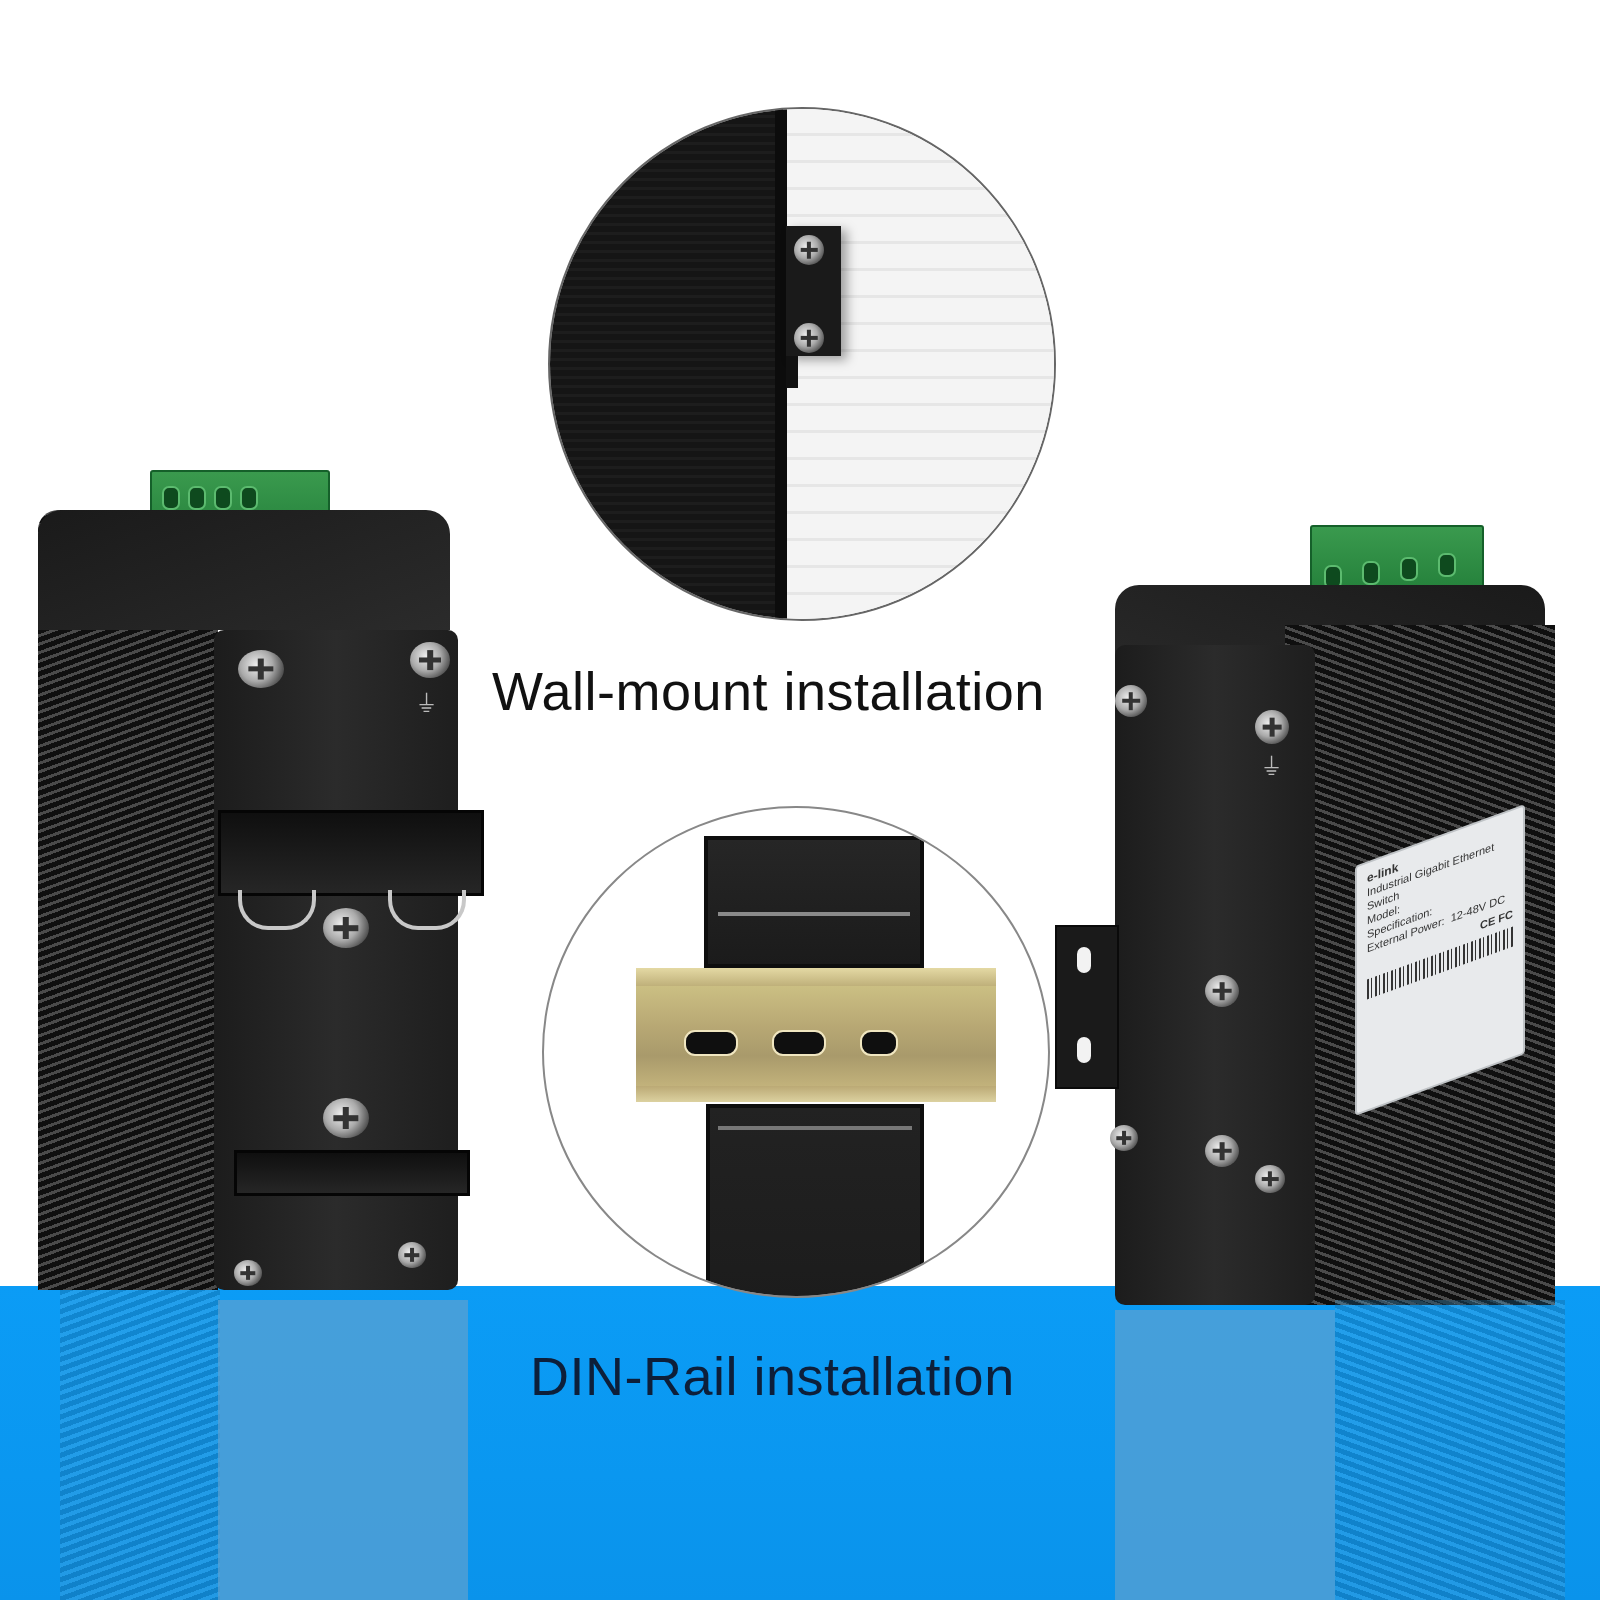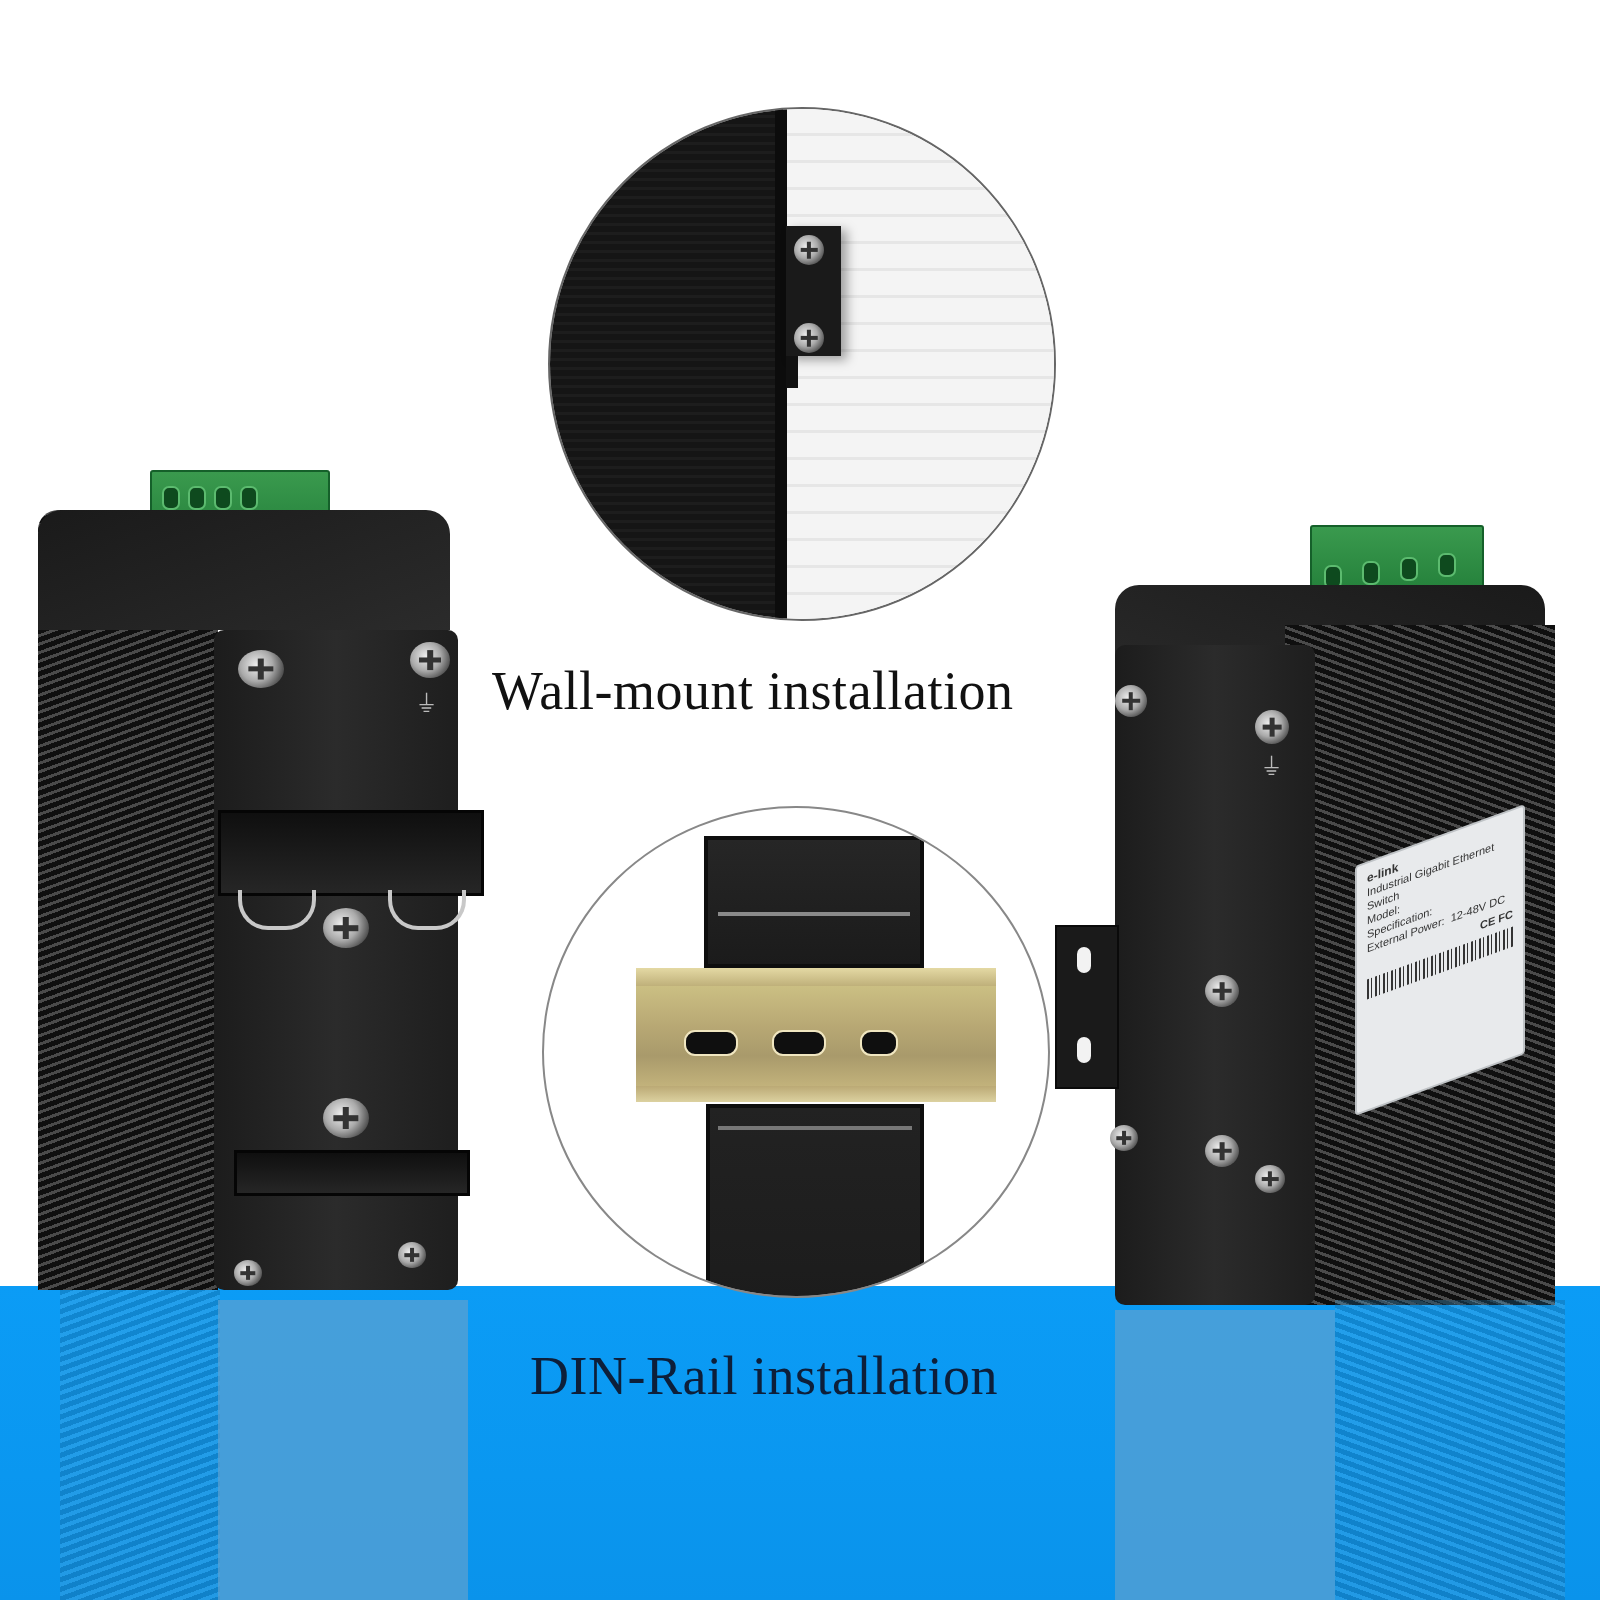--- a/index.html
+++ b/index.html
@@ -1,18 +1,18 @@
 <!DOCTYPE html>
 <html><head>
 <meta charset="utf-8">
 <style>
   html, body { margin:0; padding:0; }
   body { width:1600px; height:1600px; position:relative; overflow:hidden; background:#ffffff; font-family:"Liberation Sans", sans-serif; }
   .blue-floor { position:absolute; left:0; top:1286px; width:1600px; height:314px; background:linear-gradient(180deg,#0b9cf6 0%,#0a97f0 60%,#0a93eb 100%); }
-  .caption { position:absolute; font-family:Liberation Serif, serif; white-space:nowrap; letter-spacing:0.5px; }
+  .caption { position:absolute; font-family:Liberation Sans, sans-serif; white-space:nowrap; letter-spacing:0.5px; }
   .cap-wall { left:492px; top:660px; font-size:54px; color:#111111; }
   .cap-din { left:530px; top:1345px; font-size:54px; color:#0d1f3a; }
   .circle { position:absolute; border-radius:50%; overflow:hidden; background:#fff; border:2px solid #666; box-sizing:border-box; }
   .circle-wall { left:548px; top:107px; width:508px; height:514px; }
   .circle-din { left:542px; top:806px; width:508px; height:492px; border-color:#888; }
   
   .wall-dark { position:absolute; left:0; top:0; width:233px; height:100%; background:repeating-linear-gradient(180deg,#151515 0 6px,#1d1d1d 6px 9px); }
   .wall-edge { position:absolute; left:225px; top:0; width:12px; height:100%; background:#0c0c0c; }
   .wall-bright { position:absolute; left:237px; top:0; right:0; height:100%; background:repeating-linear-gradient(180deg,#f4f4f4 0 24px,#e6e6e6 24px 27px); }
   .wall-bracket { position:absolute; left:236px; top:117px; width:55px; height:130px; background:#1a1a1a; box-shadow:6px 4px 10px rgba(0,0,0,.35); }

